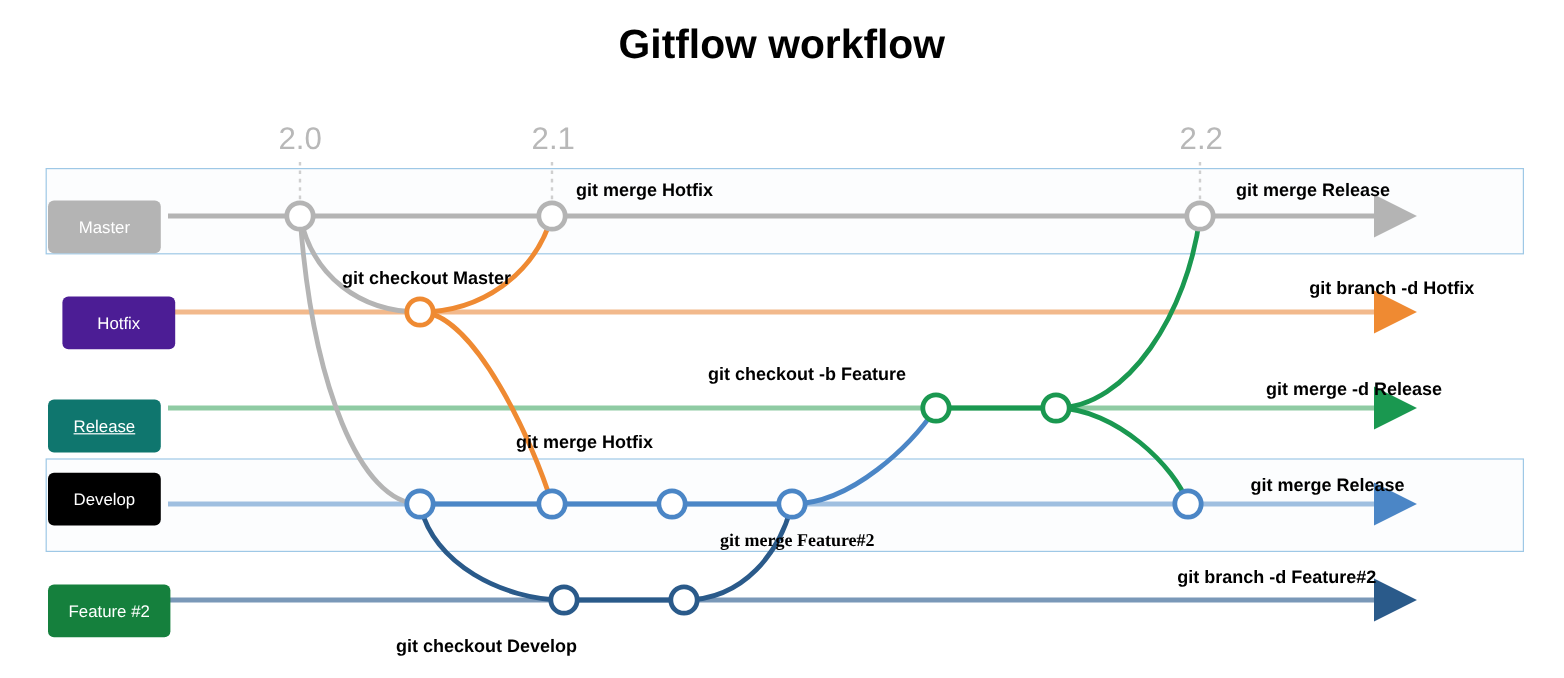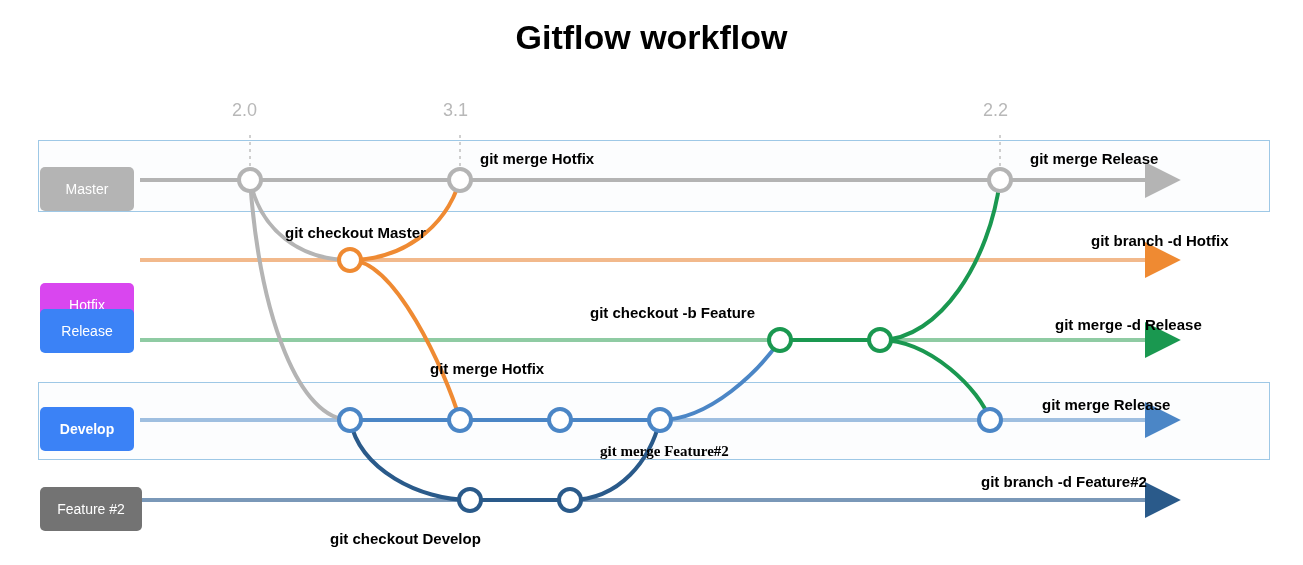--- a/index.html
+++ b/index.html
@@ -33,21 +33,21 @@
     color: #fff;
     font-size: 14px;
     font-weight: 500;
     display: flex;
     align-items: center;
     justify-content: center;
     padding: 0 12px;
   }
   .version-label {
     position: absolute;
-    font-size: 18px;
+    font-size: 26px;
     color: #b8b8b8;
     font-weight: 400;
   }
   .note {
     position: absolute;
     font-size: 15px;
     font-weight: 700;
     color: #000;
   }
   .highlight-box {
@@ -126,28 +126,28 @@
   <circle cx="460" cy="420" r="11" fill="#fff" stroke="#4b86c6" stroke-width="4"></circle>
   <circle cx="560" cy="420" r="11" fill="#fff" stroke="#4b86c6" stroke-width="4"></circle>
   <circle cx="660" cy="420" r="11" fill="#fff" stroke="#4b86c6" stroke-width="4"></circle>
   <circle cx="990" cy="420" r="11" fill="#fff" stroke="#4b86c6" stroke-width="4"></circle>
 
   <circle cx="470" cy="500" r="11" fill="#fff" stroke="#2a5a8a" stroke-width="4"></circle>
   <circle cx="570" cy="500" r="11" fill="#fff" stroke="#2a5a8a" stroke-width="4"></circle>
 </svg>
 
 <div class="version-label" style="left:232px; top:100px;">2.0</div>
-<div class="version-label" style="left:443px; top:100px;">3.1</div>
+<div class="version-label" style="left:443px; top:100px;">2.1</div>
 <div class="version-label" style="left:983px; top:100px;">2.2</div>
 
 <div class="branch-pill" style="left:40px; top:167px; width:70px; background:#b4b4b4;">Master</div>
-<div class="branch-pill" style="left:40px; top:247px; width:70px; background:#d946ef;margin-top:36px;">Hotfix</div>
-<div class="branch-pill" style="left:40px; top:309px; width:70px; background:#3b82f6;">Release</div>
-<div class="branch-pill" style="left:40px; top:407px; width:70px; background:#3b82f6;font-weight:bold;">Develop</div>
-<div class="branch-pill" style="left:40px; top:487px; width:78px; background:#737373;">Feature #2</div>
+<div class="branch-pill" style="left:52px; top:247px; width:70px; background:#4c1d95;">Hotfix</div>
+<div class="branch-pill" style="left:40px; top:333px; width:70px; background:#0f766e;text-decoration:underline;">Release</div>
+<div class="branch-pill" style="left:40px; top:394px; width:70px; background:#000000;">Develop</div>
+<div class="branch-pill" style="left:40px; top:487px; width:78px; background:#15803d;">Feature #2</div>
 
 <div class="note" style="left:285px; top:224px;">git checkout Master</div>
 <div class="note" style="left:480px; top:150px;">git merge Hotfix</div>
 <div class="note" style="left:1030px; top:150px;">git merge Release</div>
 <div class="note" style="left:1060px; top:232px;margin-left:31px;">git branch -d Hotfix</div>
 <div class="note" style="left:590px; top:304px;">git checkout -b Feature</div>
 <div class="note" style="left:1055px; top:316px;">git merge -d Release</div>
 <div class="note" style="left:430px; top:360px;">git merge Hotfix</div>
 <div class="note" style="left:1042px; top:396px;">git merge Release</div>
 <div class="note" style="left:600px; top:443px;font-family:Liberation Serif, serif;">git merge Feature#2</div>

